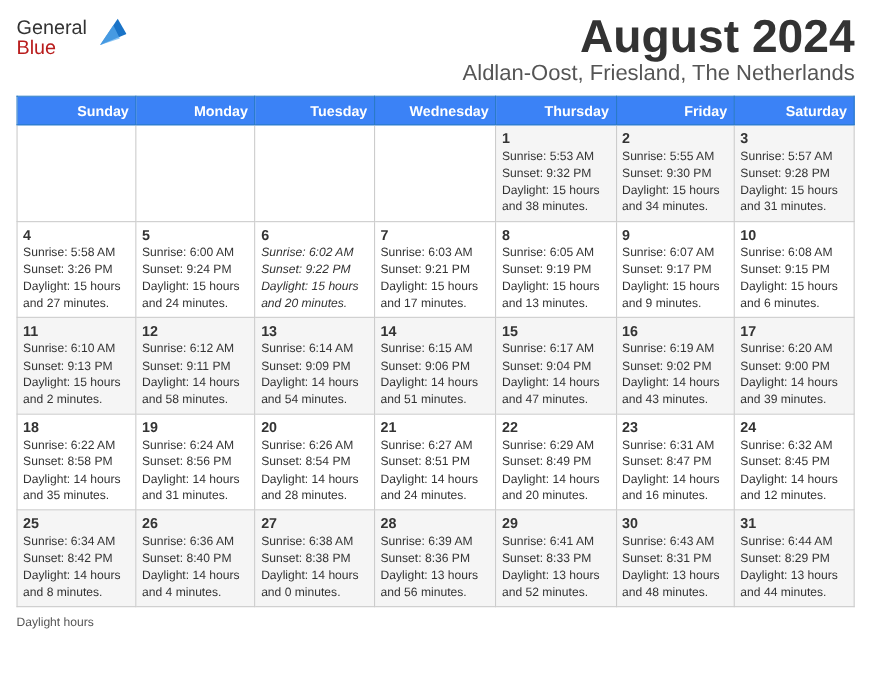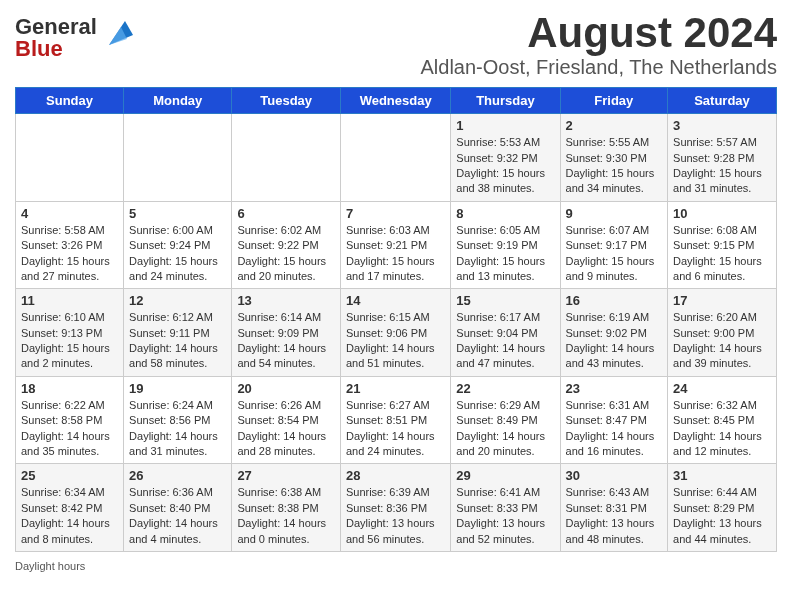--- a/index.html
+++ b/index.html
@@ -16,22 +16,22 @@
       justify-content: space-between;
       margin-bottom: 8px;
     }
     .logo {
       display: flex;
       flex-direction: column;
       align-items: flex-start;
       margin-top: 6px;
     }
     .logo-text {
-      font-size: 22px;
-      font-weight: bold;
+      font-size: 18px;
+      font-weight: normal;
       color: #333;
       line-height: 1;
     }
     .logo-text span.general { color: #333; }
     .logo-text span.blue { color: #b91c1c; }
     .title-block {
       text-align: right;
     }
     .main-title {
       font-size: 42px;
@@ -42,23 +42,23 @@
     .subtitle {
       font-size: 20px;
       color: #555;
     }
     .calendar-table {
       width: 100%;
       border-collapse: collapse;
       font-size: 11px;
     }
     .calendar-table thead tr th {
-      background-color: #1d4ed8;
+      background-color: #3b82f6;
       color: #fff;
-      text-align: center;
+      text-align: right;
       padding: 5px 6px;
       font-size: 13px;
       font-weight: bold;
       border: 1px solid #2a7ac7;
       margin-left: 17px;
     }
     .calendar-table tbody tr td {
       border: 1px solid #ccc;
       vertical-align: top;
       padding: 4px 5px;
@@ -160,21 +160,21 @@
 Daylight: 15 hours and 27 minutes.</div>
         </td>
         <td>
           <span class="day-num">5</span>
           <div class="cell-info" style="white-space: pre-line;">Sunrise: 6:00 AM
 Sunset: 9:24 PM
 Daylight: 15 hours and 24 minutes.</div>
         </td>
         <td>
           <span class="day-num">6</span>
-          <div class="cell-info" style="white-space: pre-line;">Sunrise: 6:02 AM
+          <div class="cell-info" style="white-space: pre-line; font-style: italic;">Sunrise: 6:02 AM
 Sunset: 9:22 PM
 Daylight: 15 hours and 20 minutes.</div>
         </td>
         <td>
           <span class="day-num">7</span>
           <div class="cell-info" style="white-space: pre-line;">Sunrise: 6:03 AM
 Sunset: 9:21 PM
 Daylight: 15 hours and 17 minutes.</div>
         </td>
         <td>

